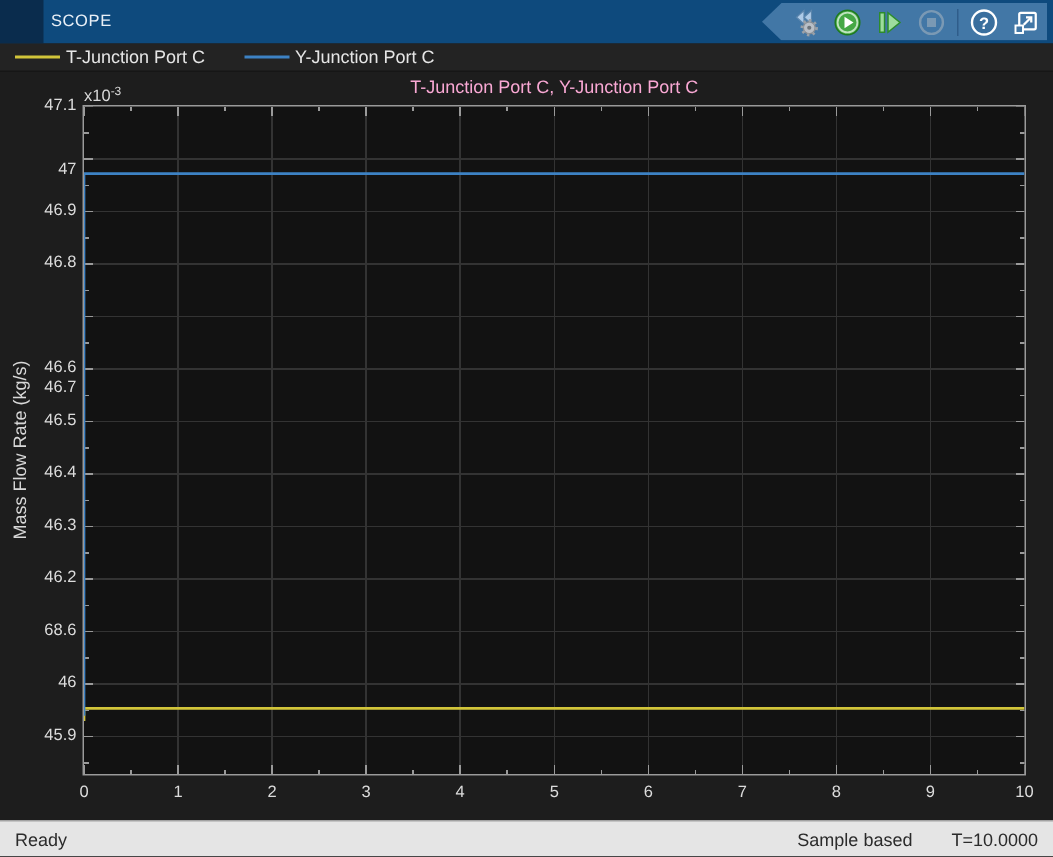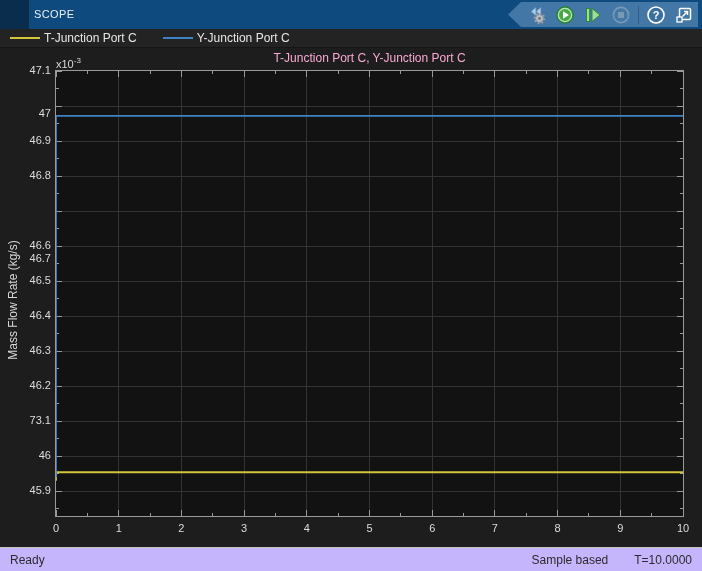--- a/index.html
+++ b/index.html
@@ -35,21 +35,21 @@
   .exp-label { position:absolute; left:56px; top:8px; color:#d8d8d8; font-size:11px; }
   .exp-label sup { font-size:8px; }
   .axes { position:absolute; left:55px; top:22px; width:629px; height:447px;
           background:#121212; border:1px solid #9a9a9a; cursor:crosshair; }
   .axes svg { position:absolute; left:0; top:0; width:100%; height:100%; }
   .ylab { position:absolute; left:-62px; top:245px; width:150px; text-align:center;
           color:#d8d8d8; font-size:12px; transform:rotate(-90deg); transform-origin:center; }
   .ytick-label { position:absolute; width:48px; text-align:right; color:#dcdcdc; font-size:11px; }
   .xtick-label { position:absolute; transform:translateX(-50%); color:#dcdcdc; font-size:11px; top:474px; }
   
-  .statusbar { position:absolute; left:0; top:547px; width:702px; height:24px; background:#c4b5fd;
+  .statusbar { position:absolute; left:0; top:547px; width:702px; height:24px; background:#e5e5e5;
                border-top:1px solid #c4c4c4; display:flex; align-items:center;
                font-size:12px; color:#2b2b2b; padding:0 10px; }
   .status-left { flex:1; }
   .status-right { display:flex; gap:26px; }
 </style>
 </head>
 <body>
 
 <div class="window">
 
@@ -245,21 +245,21 @@
   <div class="ytick-label" style="left: 3px; top: 16px;">47.1</div>
       <div class="ytick-label" style="left: 3px; top: 59px;">47</div>
       <div class="ytick-label" style="left: 3px; top: 86.0236px;">46.9</div>
       <div class="ytick-label" style="left: 3px; top: 121.035px; text-align: right;">46.8</div>
       <div class="ytick-label" style="left: 3px; top: 156.047px; margin-top: 48px;">46.7</div>
       <div class="ytick-label" style="left: 3px; top: 191.059px;">46.6</div>
       <div class="ytick-label" style="left: 3px; top: 226.071px;">46.5</div>
       <div class="ytick-label" style="left: 3px; top: 261.083px;">46.4</div>
       <div class="ytick-label" style="left: 3px; top: 296.094px;">46.3</div>
       <div class="ytick-label" style="left: 3px; top: 331.106px;">46.2</div>
-      <div class="ytick-label" style="left: 3px; top: 366.118px;">73.1</div>
+      <div class="ytick-label" style="left: 3px; top: 366.118px;">68.6</div>
       <div class="ytick-label" style="left: 3px; top: 401.13px;">46</div>
       <div class="ytick-label" style="left: 3px; top: 436.142px;">45.9</div>
       <div class="xtick-label" style="left: 56px;">0</div>
       <div class="xtick-label" style="left: 118.7px;">1</div>
       <div class="xtick-label" style="left: 181.4px;">2</div>
       <div class="xtick-label" style="left: 244.1px;">3</div>
       <div class="xtick-label" style="left: 306.8px;">4</div>
       <div class="xtick-label" style="left: 369.5px;">5</div>
       <div class="xtick-label" style="left: 432.2px;">6</div>
       <div class="xtick-label" style="left: 494.9px;">7</div>

